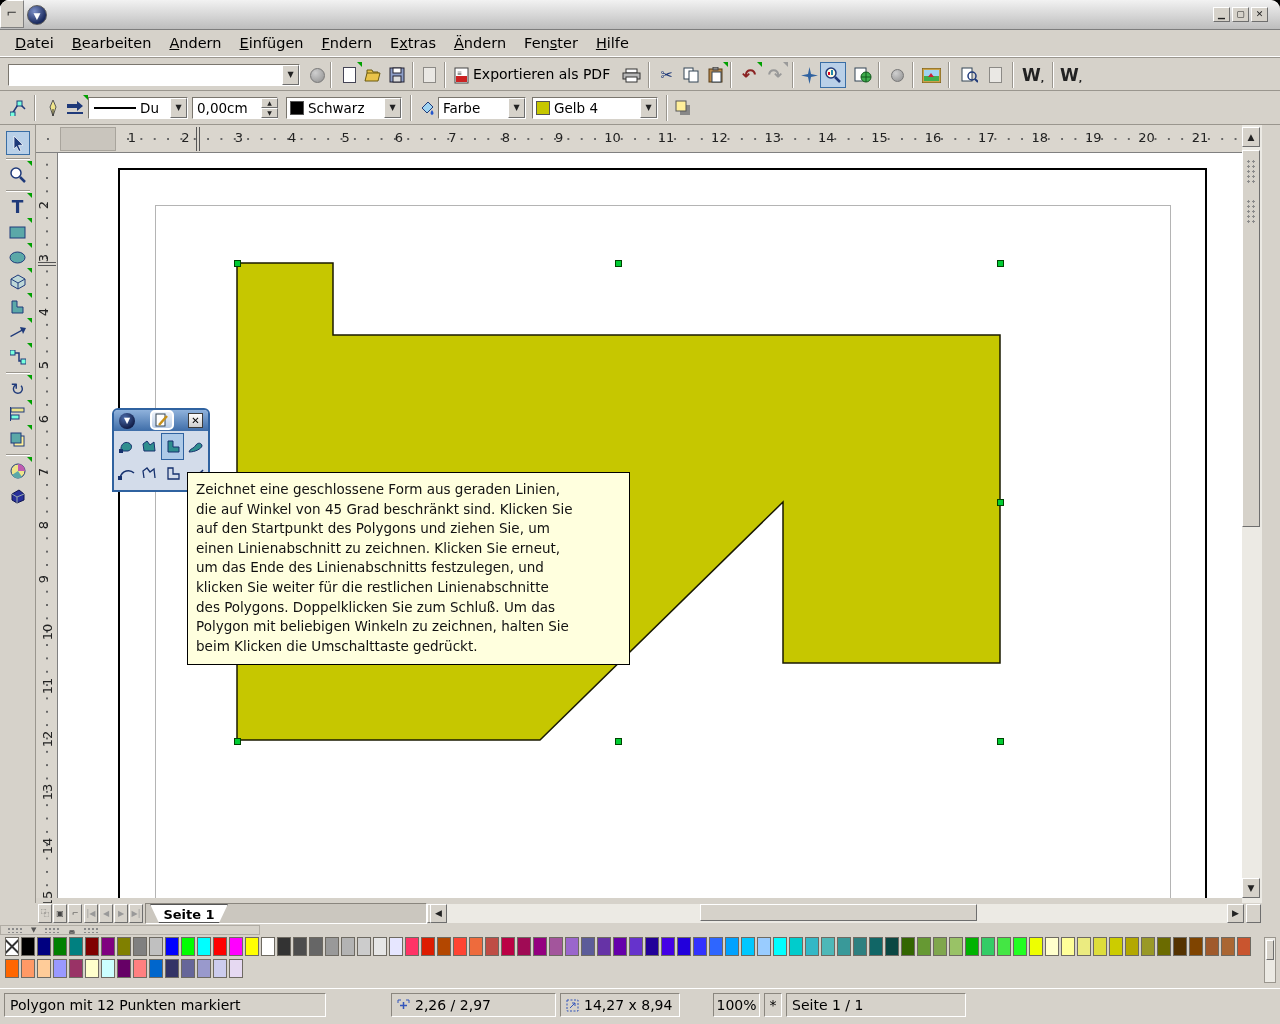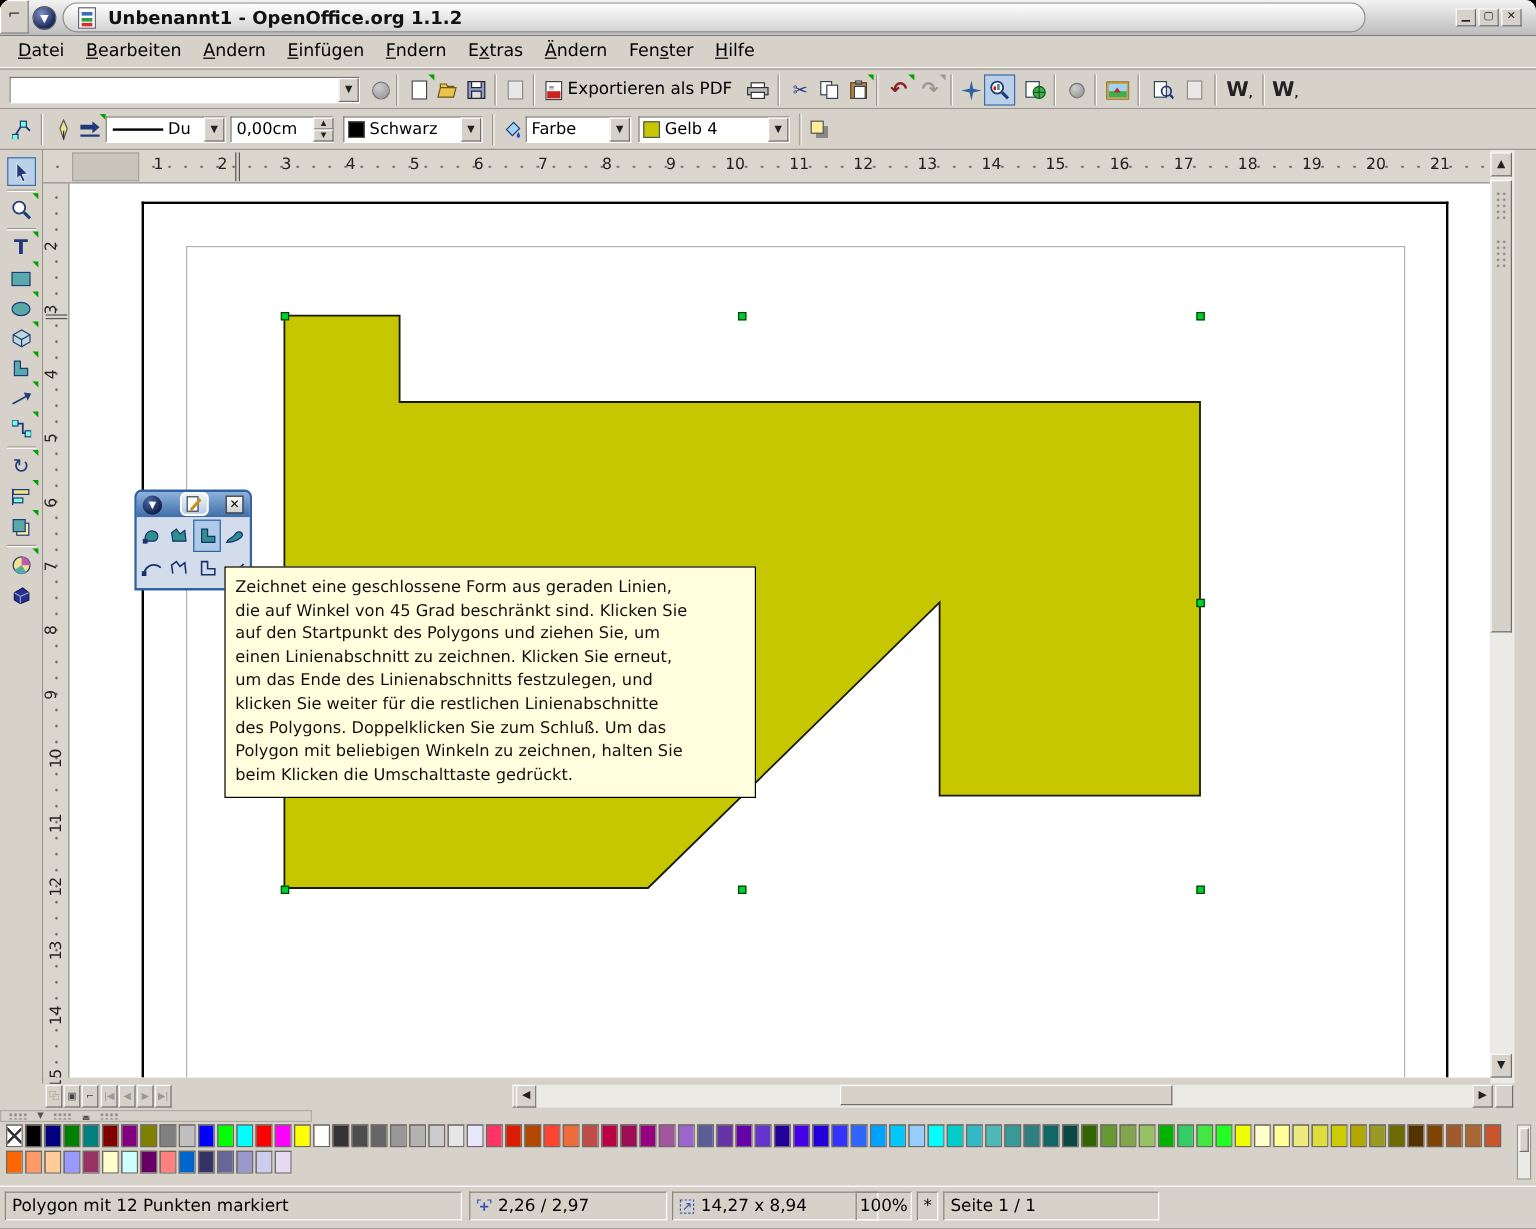--- a/index.html
+++ b/index.html
@@ -97,24 +97,20 @@
   
   .pg{width:13px;height:16px;background:#fff;border:1px solid #445;position:relative;}
 </style>
 </head>
 <body>
 
 <div id="window">
 
   <div id="titlebar">
     <div class="tb-menu-btn">▼</div>
-    <div class="tb-pill">
-      <div class="app-icon"></div>
-      <span id="title">Unbenannt1 - OpenOffice.org 1.1.2</span>
-    </div>
     <div class="winbtns">
       <div class="wbtn">▁</div>
       <div class="wbtn">▢</div>
       <div class="wbtn">✕</div>
     </div>
   </div>
 
   <div id="menubar">
 
   <span class="mi"><span></span><span class="u">D</span><span>atei</span></span>
@@ -550,20 +546,23 @@
   </div>
 
   <div id="bottomstrip">
     <div class="minibtn" style="left:38px;">⿻</div>
     <div class="minibtn" style="left:53px;">▣</div>
     <div class="minibtn" style="left:68px;">⌐</div>
     <div class="minibtn dis" style="left:84px;">|◀</div>
     <div class="minibtn dis" style="left:99px;">◀</div>
     <div class="minibtn dis" style="left:114px;">▶</div>
     <div class="minibtn dis" style="left:129px;">▶|</div>
+    <div id="tabstrip">
+      <div id="pagetab">Seite 1</div>
+    </div>
     <div id="hsplit"></div>
     <div class="sbtn" style="left:430px;top:1px;width:17px;height:19px;font-size:9px;line-height:17px;">◀</div>
     <div id="htrough">
       <div id="hthumb"></div>
     </div>
     <div class="sbtn" style="left:1227px;top:1px;width:17px;height:19px;font-size:9px;line-height:17px;">▶</div>
     <div class="sbtn" style="left:1246px;top:1px;width:15px;height:19px;"></div>
   </div>
 
   <div id="colorgrip">
@@ -673,33 +672,33 @@
         <div class="sw" style="background: rgb(153, 153, 204);"></div>
         <div class="sw" style="background: rgb(204, 204, 238);"></div>
         <div class="sw" style="background: rgb(230, 217, 242);"></div>
       </div>
   </div>
   <div id="cbscroll">
       <div id="cbthumb"></div>
     </div>
 
   <div id="statusbar">
-    <div class="scell" style="left:4px;width:381px;">
+    <div class="scell" style="left:4px;width:322px;">
         <span>Polygon mit 12 Punkten markiert</span>
       </div>
     <div class="scell" style="left:391px;width:165px;">
       <span class="sicon">
           <svg width="13" height="13">
             <path d="M1,4 V1 H4 M9,1 H12 V4" fill="none" stroke="#3355BB"></path>
             <path d="M6.5,3 V10 M3,6.5 H10" stroke="#3355BB" stroke-width="1.5"></path>
           </svg>
         </span>
       <span>2,26 / 2,97</span>
     </div>
-    <div class="scell" style="left:560px;width:172px;">
+    <div class="scell" style="left:560px;width:120px;">
       <span class="sicon">
           <svg width="13" height="13">
             <rect x="1" y="1" width="11" height="11" fill="none" stroke="#3355BB" stroke-dasharray="2,1.5"></rect>
             <path d="M4,9 L9,4 M9,4 h-3 M9,4 v3" stroke="#3355BB" fill="none"></path>
           </svg>
         </span>
       <span>14,27 x 8,94</span>
     </div>
     <div class="scell" style="left:713px;width:47px;justify-content:center;">
         <span>100%</span>

